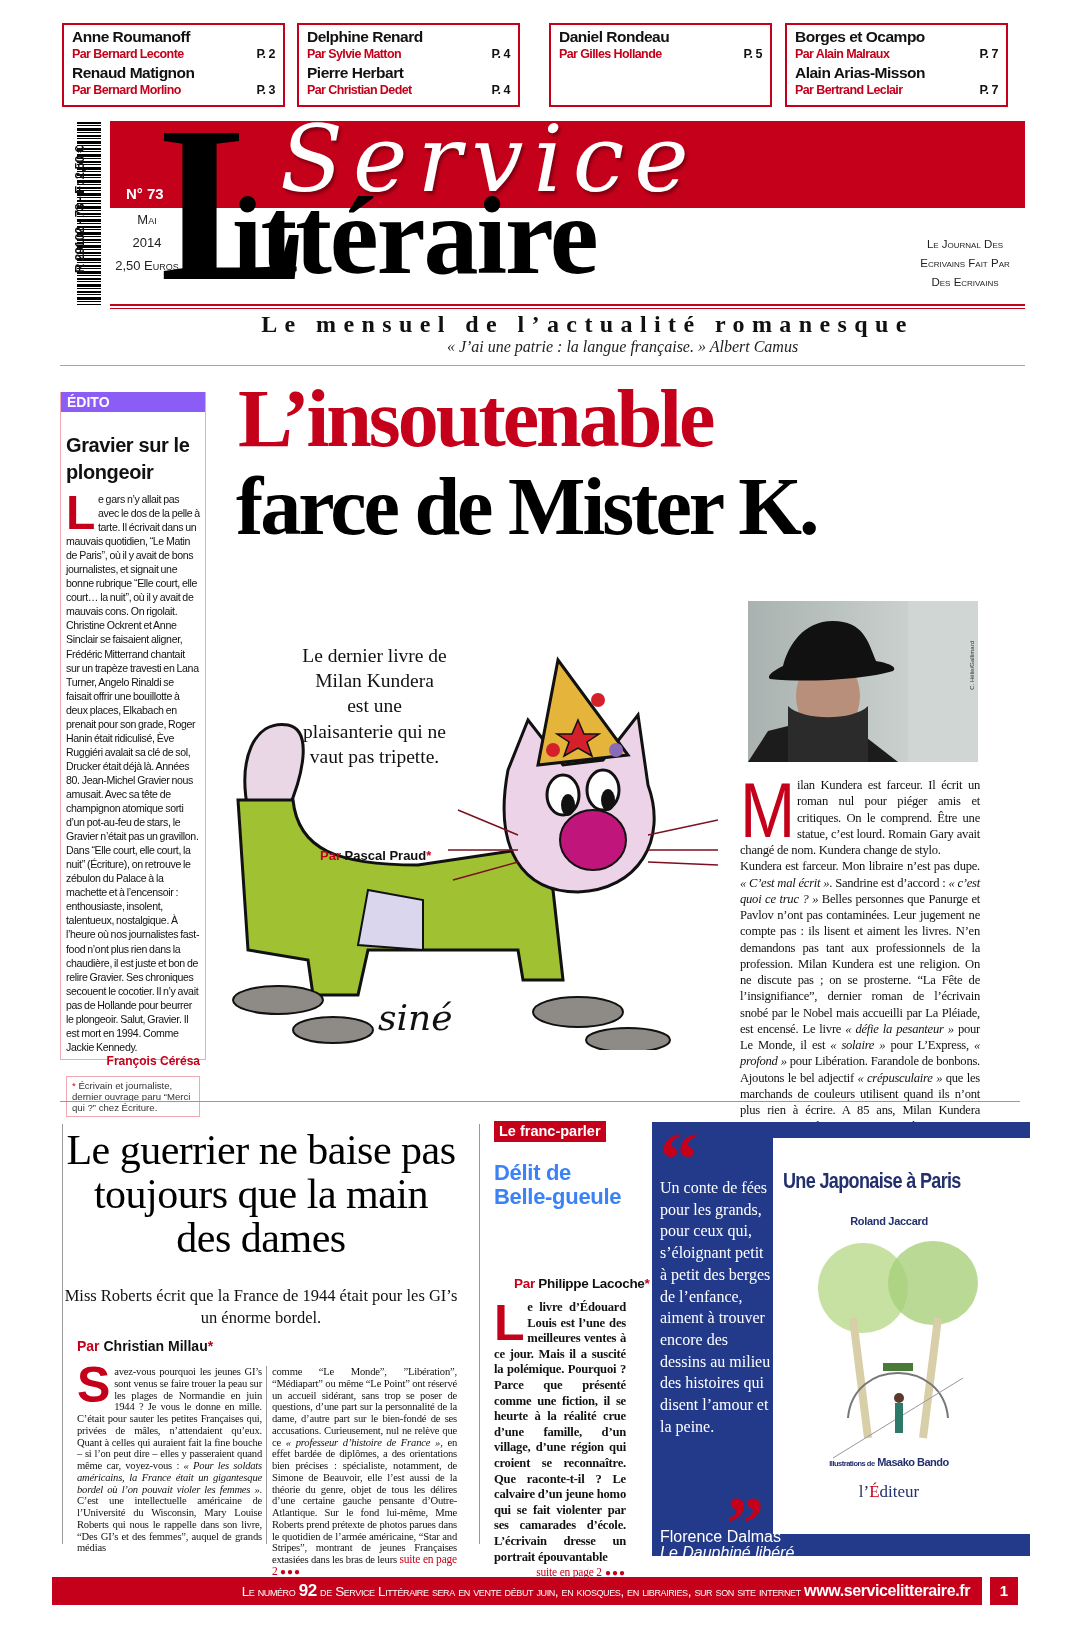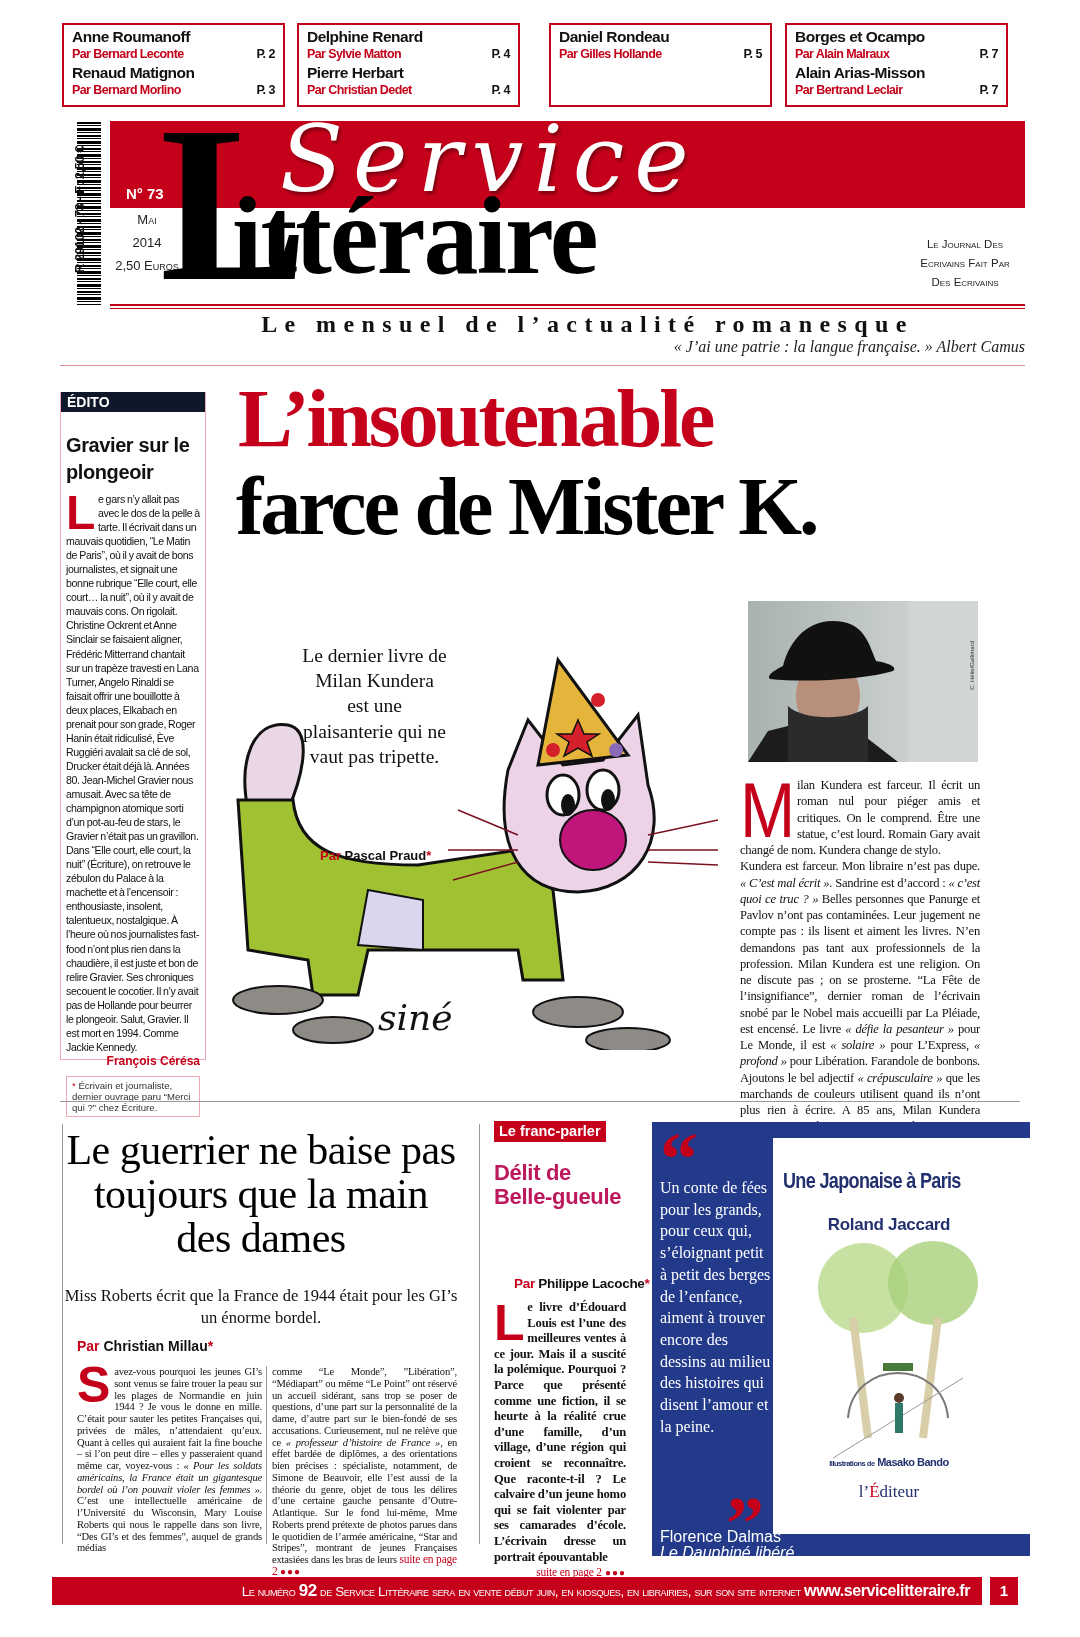--- a/index.html
+++ b/index.html
@@ -21,26 +21,26 @@
   .barcode-text { position: absolute; left: -64px; top: 80px; width: 180px; transform: rotate(-90deg); transform-origin: center; font-family: "Liberation Sans", sans-serif; font-weight: bold; font-size: 13px; letter-spacing: -0.5px; text-align: center; }
   .mast-band { position: absolute; left: 110px; top: 121px; width: 358px; height: 87px; background: #c4001a; }
   .issue-no { position: absolute; left: 126px; top: 185px; color: #fff; font-family: "Liberation Sans", sans-serif; font-weight: bold; font-size: 15px; }
   .issue-meta { position: absolute; left: 112px; top: 208px; width: 70px; text-align: center; font-family: "Liberation Sans", sans-serif; font-size: 13px; line-height: 23px; color: #222; }
   .big-L { position: absolute; left: 160px; top: 104px; font-family: "Liberation Serif", serif; font-weight: bold; font-size: 222px; line-height: 200px; color: #000; }
   .litt { position: absolute; left: 232px; top: 186px; font-family: "Liberation Serif", serif; font-weight: bold; font-size: 110px; line-height: 100px; color: #000; letter-spacing: -2px; }
   .service { position: absolute; left: 280px; top: 110px; font-family: "DejaVu Serif", serif; font-style: italic; font-size: 92px; line-height: 100px; color: #fff; letter-spacing: 10px; text-shadow: 2px 3px 3px rgba(0,0,0,0.35); }
   .slogan-right { position: absolute; left: 905px; top: 235px; width: 120px; text-align: center; font-family: "Liberation Sans", sans-serif; font-size: 11.5px; line-height: 19px; font-variant: small-caps; color: #222; }
   .rule-double { position: absolute; left: 110px; top: 304px; width: 915px; height: 5px; border-top: 2px solid #c4001a; border-bottom: 1px solid #c4001a; }
   .tagline { position: absolute; left: 110px; top: 309px; width: 915px; text-align: center; font-family: "Liberation Serif", serif; font-weight: bold; font-size: 24px; letter-spacing: 7.4px; line-height: 30px; color: #111; padding-left: 40px; }
-  .quote-line { position: absolute; left: 110px; top: 338px; width: 915px; text-align: right; font-family: "Liberation Serif", serif; font-style: italic; font-size: 16px; color: #222; padding-left: 110px; }
+  .quote-line { position: absolute; left: 110px; top: 338px; width: 915px; text-align: center; font-family: "Liberation Serif", serif; font-style: italic; font-size: 16px; color: #222; padding-left: 110px; }
   .rule-thin { position: absolute; left: 60px; top: 365px; width: 965px; height: 1px; background: #e08a96; }
 
   
   .edito { position: absolute; left: 60px; top: 392px; width: 146px; height: 668px; border: 1px solid #f0a8b2; border-top: none; padding: 0 5px; }
-  .edito-tag { background: #0f172a; color: #fff; font-family: "Liberation Sans", sans-serif; font-weight: bold; font-size: 14px; padding: 0 6px; height: 20px; line-height: 20px; margin: 0 -5px; }
+  .edito-tag { background: #8b5cf6; color: #fff; font-family: "Liberation Sans", sans-serif; font-weight: bold; font-size: 14px; padding: 0 6px; height: 20px; line-height: 20px; margin: 0 -5px; }
   .edito-title { font-family: "Liberation Sans", sans-serif; font-weight: bold; font-size: 20px; line-height: 27px; letter-spacing: -0.4px; margin-top: 20px; color: #111; }
   .edito-body { font-family: "Liberation Sans", sans-serif; font-size: 10.6px; line-height: 14.05px; color: #111; margin-top: 6px; text-align: left; letter-spacing: -0.35px; word-spacing: -0.5px; }
   .edito-body .drop { float: left; font-family: "Liberation Sans", sans-serif; font-weight: bold; color: #c4001a; font-size: 48px; line-height: 38px; margin: 2px 3px 0 0; height: 40px; }
   .edito-sign { text-align: right; font-family: "Liberation Sans", sans-serif; font-weight: bold; font-size: 12px; color: #c4001a; margin-top: 0; }
   .edito-note { margin-top: 8px; border: 1px solid #f0a8b2; padding: 3px 5px; font-family: "Liberation Sans", sans-serif; font-size: 9.6px; line-height: 11px; color: #333; }
   .edito-note .ast { color: #c4001a; }
 
   
   .head1 { position: absolute; left: 230px; top: 375px; width: 780px; text-align: left; font-family: "Liberation Serif", serif; font-weight: bold; font-size: 82px; line-height: 88px; color: #c4001a; letter-spacing: -3px; padding-left: 8px; }
   .head2 { position: absolute; left: 230px; top: 463px; width: 790px; font-family: "Liberation Serif", serif; font-weight: bold; font-size: 82px; line-height: 88px; color: #000; letter-spacing: -3px; padding-left: 6px; }
@@ -66,35 +66,35 @@
   .vline { position: absolute; width: 1px; background: #999; }
   .mill-title { position: absolute; left: 62px; top: 1128px; width: 398px; text-align: center; font-family: "Liberation Serif", serif; font-size: 42px; line-height: 44px; color: #000; letter-spacing: -0.5px; }
   .mill-chapeau { position: absolute; left: 62px; top: 1285px; width: 398px; text-align: center; font-family: "Liberation Serif", serif; font-size: 16.5px; line-height: 22px; color: #111; }
   .mill-by { position: absolute; left: 77px; top: 1338px; font-family: "Liberation Sans", sans-serif; font-weight: bold; font-size: 14px; color: #111; }
   .mill-col { position: absolute; top: 1366px; width: 185px; font-family: "Liberation Serif", serif; font-size: 10.6px; line-height: 11.75px; color: #111; text-align: justify; letter-spacing: -0.2px; }
   .mill-col .drop { float: left; font-family: "Liberation Sans", sans-serif; font-weight: bold; color: #c4001a; font-size: 50px; line-height: 34px; height: 36px; margin: 2px 4px 0 0; }
   .mill-col i { font-style: italic; }
 
   
   .fp-tag { position: absolute; left: 494px; top: 1121px; background: #c4001a; color: #fff; font-family: "Liberation Sans", sans-serif; font-weight: bold; font-size: 14.5px; padding: 0 5px; height: 21px; line-height: 21px; }
-  .fp-title { position: absolute; left: 494px; top: 1161px; width: 130px; font-family: "Liberation Sans", sans-serif; font-weight: bold; font-size: 22px; line-height: 24px; color: #be185d; letter-spacing: -0.3px; }
+  .fp-title { position: absolute; left: 494px; top: 1161px; width: 130px; font-family: "Liberation Sans", sans-serif; font-weight: bold; font-size: 22px; line-height: 24px; color: #3b82f6; letter-spacing: -0.3px; }
   .fp-by { position: absolute; left: 514px; top: 1276px; font-family: "Liberation Sans", sans-serif; font-weight: bold; font-size: 13.5px; color: #111; letter-spacing: -0.3px; }
   .fp-body { position: absolute; left: 494px; top: 1300px; width: 132px; font-family: "Liberation Serif", serif; font-weight: bold; font-size: 12.6px; line-height: 15.6px; color: #111; text-align: justify; letter-spacing: -0.2px; }
   .fp-body .drop { float: left; font-family: "Liberation Sans", sans-serif; color: #c4001a; font-size: 50px; line-height: 40px; height: 42px; margin: 3px 3px 0 0; }
 
   
   .bluebox { position: absolute; left: 652px; top: 1122px; width: 378px; height: 472px; background: #233a8a; }
   .blue-quote-mark { position: absolute; left: 660px; top: 1121px; color: #c4001a; font-family: "Liberation Serif", serif; font-weight: bold; font-size: 76px; line-height: 76px; }
   .blue-text { position: absolute; left: 660px; top: 1177px; width: 112px; font-family: "Liberation Serif", serif; font-size: 16px; line-height: 21.7px; color: #fff; }
   .blue-close { position: absolute; left: 726px; top: 1493px; color: #c4001a; font-family: "Liberation Serif", serif; font-weight: bold; font-size: 76px; line-height: 60px; }
   .blue-author { position: absolute; left: 660px; top: 1529px; font-family: "Liberation Sans", sans-serif; font-size: 16px; color: #fff; line-height: 16px; }
   .blue-author .pub { font-style: italic; }
   .cover { position: absolute; left: 773px; top: 1138px; width: 257px; height: 410px; background: #fff; }
   .cover-title { position: absolute; left: 10px; top: 30px; width: 257px; font-family: "Liberation Sans", sans-serif; font-weight: bold; font-size: 22px; color: #22306e; letter-spacing: -0.8px; transform: scaleX(0.82); transform-origin: left; white-space: nowrap; }
-  .cover-author { position: absolute; left: 0; top: 77px; width: 257px; text-align: center; font-family: "Liberation Sans", sans-serif; font-weight: bold; font-size: 17px; color: #22306e; letter-spacing: -0.3px; padding-right: 25px; }
+  .cover-author { position: absolute; left: 0; top: 77px; width: 257px; text-align: center; font-family: "Liberation Sans", sans-serif; font-weight: bold; font-size: 11px; color: #22306e; letter-spacing: -0.3px; padding-right: 25px; }
   .cover-illus { position: absolute; left: 0; top: 340px; width: 257px; text-align: center; font-family: "Liberation Sans", sans-serif; font-weight: bold; font-size: 11px; color: #22306e; letter-spacing: -0.5px; padding-right: 25px; }
   .cover-illus .small { font-size: 7.5px; }
   .cover-pub { position: absolute; left: 0; top: 368px; width: 257px; text-align: center; font-family: "Liberation Serif", serif; font-size: 17px; color: #22306e; padding-right: 25px; }
   .cover-pub .E { color: #c4001a; }
 
   
   .footer-bar { position: absolute; left: 52px; top: 1577px; width: 930px; height: 28px; background: #c4001a; color: #fff; font-family: "Liberation Sans", sans-serif; font-size: 13.5px; line-height: 28px; text-align: right; padding-right: 12px; font-variant: small-caps; white-space: nowrap; overflow: hidden; letter-spacing: -0.4px; }
   .footer-bar .bignum { font-weight: bold; font-size: 17px; font-variant: normal; }
   .footer-bar .url { font-weight: bold; font-size: 16px; font-variant: normal; }
   .page-num { position: absolute; left: 990px; top: 1577px; width: 28px; height: 28px; background: #c4001a; color: #fff; font-family: "Liberation Sans", sans-serif; font-weight: bold; font-size: 15px; line-height: 28px; text-align: center; }

